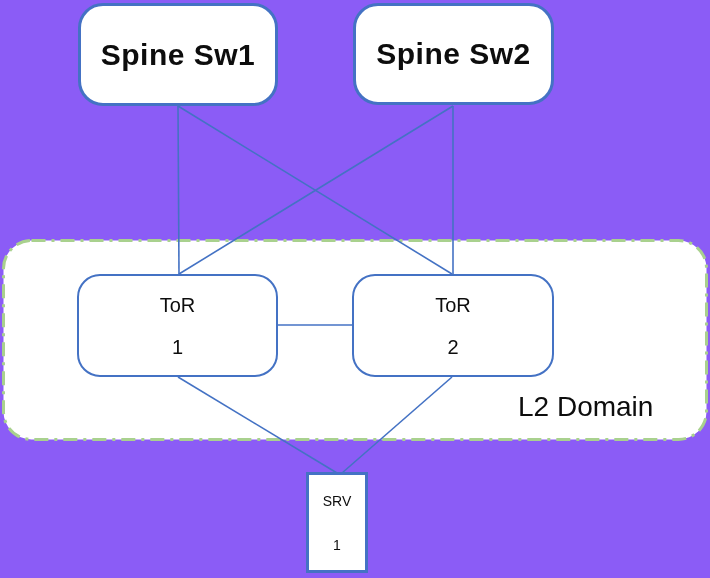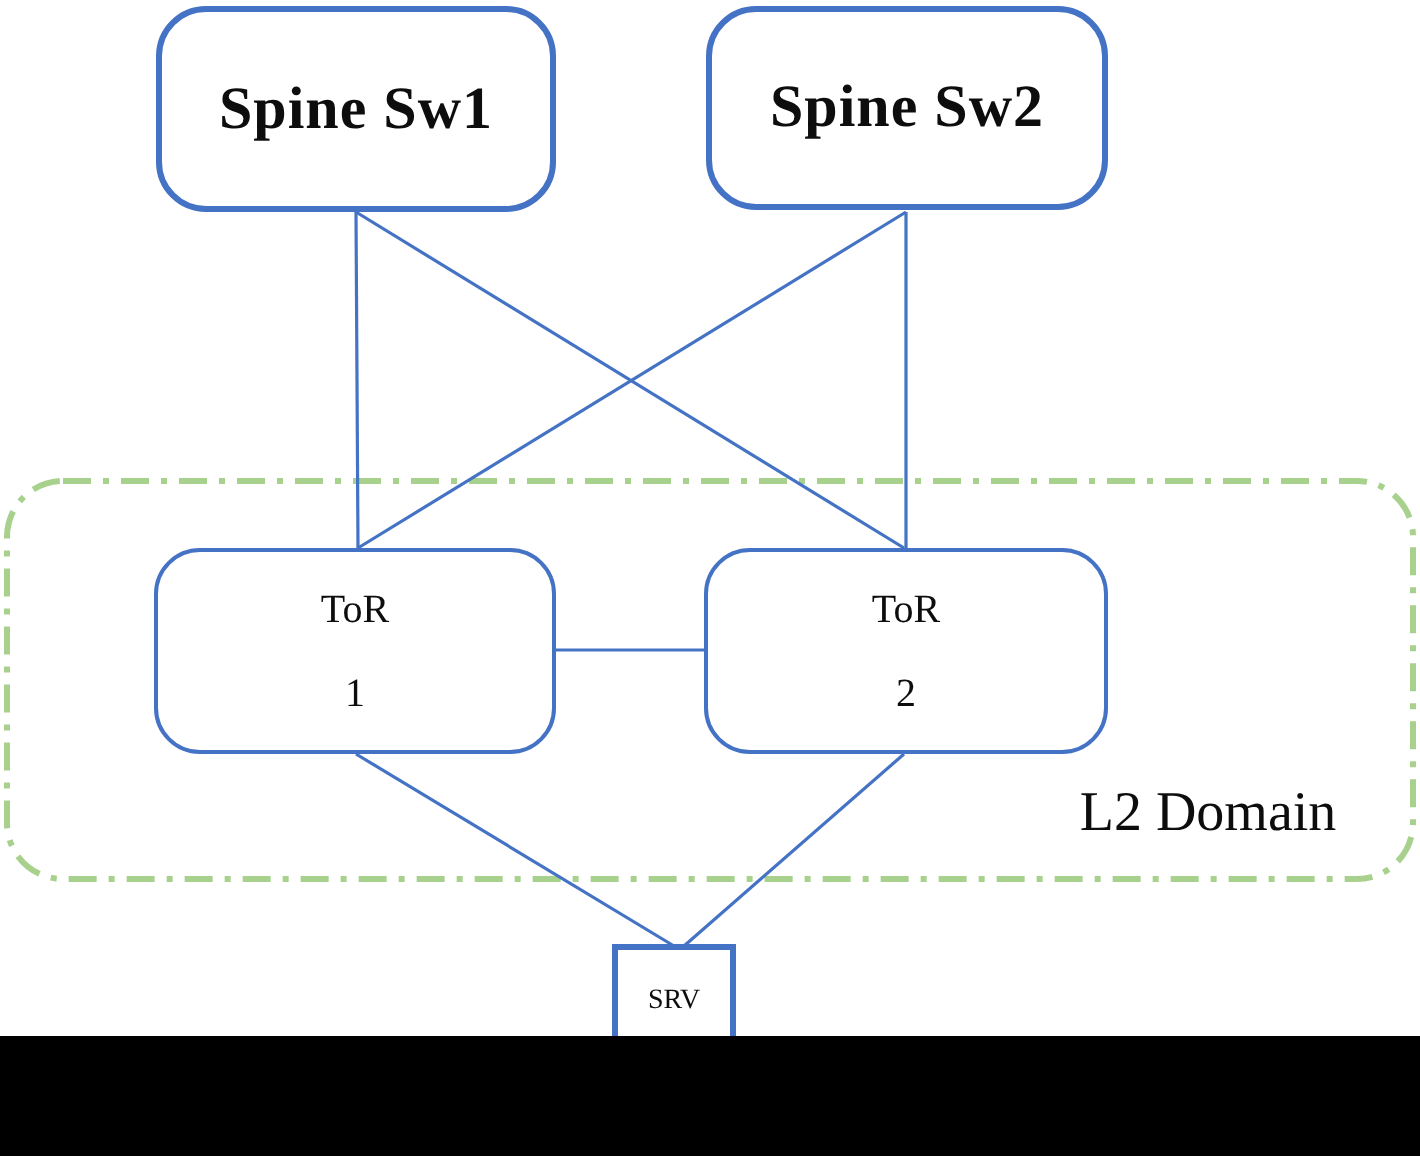--- a/index.html
+++ b/index.html
@@ -3,24 +3,24 @@
 <meta charset="utf-8">
 <style>
   html, body {
     margin: 0;
     padding: 0;
     background: #000;
   }
   .stage {
     position: relative;
     width: 710px;
-    height: 518px;
-    background: #ffffff;
+    height: 578px;
+    background: #8b5cf6;
     overflow: hidden;
-    font-family: Liberation Serif, serif;
+    font-family: Liberation Sans, sans-serif;
   }
   .layer {
     position: absolute;
     left: 0;
     top: 0;
     width: 710px;
     height: 578px;
     pointer-events: none;
   }
   .node {
@@ -59,21 +59,21 @@
   }
   .domain-label {
     position: absolute;
     left: 518px;
     top: 390px;
     width: 172px;
     height: 34px;
     color: #0D0D0D;
     font-size: 28px;
     line-height: 34px;
-    text-align: center;
+    text-align: left;
     white-space: nowrap;
   }
 </style>
 </head>
 <body>
 
 <div class="stage">
 
   <svg class="layer" viewBox="0 0 710 578" xmlns="http://www.w3.org/2000/svg">
     <rect x="3.5" y="240.5" width="703" height="199" rx="28" ry="28" fill="#FFFFFF" stroke="#A9D18E" stroke-width="3" stroke-dasharray="14 6 3 6"></rect>

